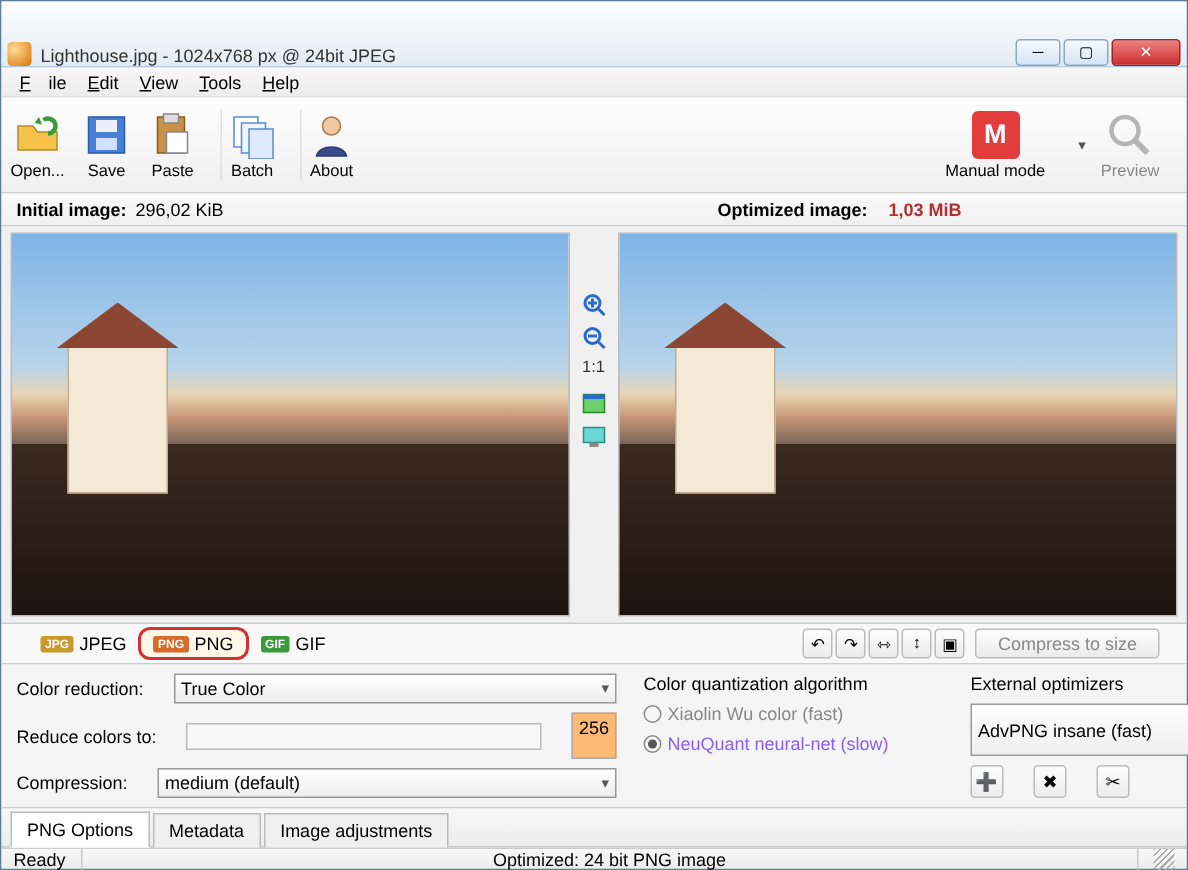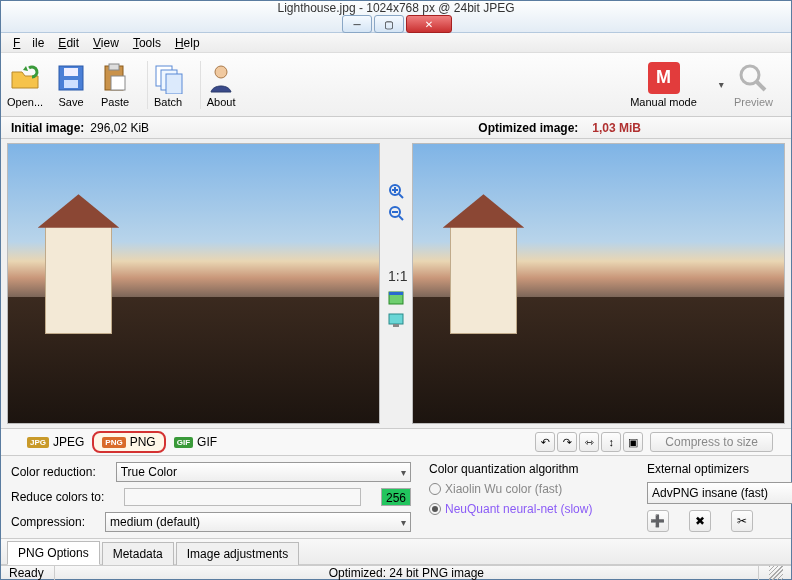--- a/index.html
+++ b/index.html
@@ -1,18 +1,18 @@
 <!DOCTYPE html>
 <html><head>
 <meta charset="utf-8">
 <style>
   * { box-sizing: border-box; margin: 0; padding: 0; font-family: "Segoe UI", Tahoma, sans-serif; font-size: 12px; }
   body { background: #fff; }
   .window { width: 792px; height: 580px; border: 1px solid #5a7ca0; background: #f0f0f0; display: flex; flex-direction: column; }
-  .titlebar { height: 32px; background: linear-gradient(#fdfefe, #e3ecf5); display: flex; align-items: center; padding: 0 4px; border-bottom: 1px solid #b5c9de; flex-direction: column; }
+  .titlebar { height: 44px; background: linear-gradient(#fdfefe, #e3ecf5); display: flex; align-items: flex-end; padding: 0 4px; border-bottom: 1px solid #b5c9de; }
   .titlebar .icon { width: 16px; height: 16px; background: radial-gradient(circle at 30% 30%, #ffdb8f, #d9730b); border-radius: 3px; margin-right: 6px; }
   .titlebar .title { flex: 1; color: #333; }
   .win-btns { display: flex; gap: 0; }
   .win-btn { width: 30px; height: 18px; border: 1px solid #8aa7c6; background: linear-gradient(#f5faff,#d5e5f5); border-radius: 3px; display:flex;align-items:center;justify-content:center;font-size:10px; margin-left:2px;}
   .win-close { width: 46px; background: linear-gradient(#f08080,#c93030); border-color:#a52020; color:#fff; }
   .menubar { height: 20px; background: linear-gradient(#f8f8f8,#ececec); display: flex; align-items: center; padding: 0 6px; gap: 2px; border-bottom:1px solid #ddd;}
   .menubar span { padding: 2px 6px; cursor: default; }
   .menubar span u { text-decoration: underline; }
   .toolbar { height: 64px; background: linear-gradient(#fdfdfd,#f0f0f0); display: flex; align-items: center; padding: 2px 6px; border-bottom: 1px solid #ccc; }
   .tool { display:flex; flex-direction:column; align-items:center; margin-right: 12px; gap:2px; cursor:default;}
@@ -46,21 +46,21 @@
   .options { background:#f5f5f5; padding:6px 10px; display:flex; gap:18px; border-bottom:1px solid #ccc;}
   .optcol { display:flex; flex-direction:column; gap:6px; }
   .optcol.left{flex:0 0 400px;}
   .optcol.mid{flex:0 0 200px;}
   .optcol.right{flex:1;}
   .row{display:flex;align-items:center;gap:20px;}
   .lbl{white-space:nowrap;}
   .combo{flex:1;height:20px;border:1px solid #999;background:linear-gradient(#fff,#eee);padding:0 18px 0 4px;display:flex;align-items:center;position:relative;}
   .combo::after{content:"▾";position:absolute;right:4px;font-size:10px;color:#555;}
   .slider{flex:1;height:18px;border:1px solid #bbb;background:#f8f8f8;}
-  .numbox{width:30px;height:18px;border:1px solid #aaa;background:#22c55e;text-align:center;line-height:18px;}
+  .numbox{width:30px;height:31px;border:1px solid #aaa;background:#fdba74;text-align:center;line-height:18px;}
   .radio{display:flex;align-items:center;gap:4px;color:#888;}
   .radio.enabled{color:#8b5cf6;}
   .rdot{width:12px;height:12px;border:1px solid #888;border-radius:50%;display:inline-block;position:relative;}
   .radio.enabled .rdot::after{content:"";position:absolute;inset:2px;background:#555;border-radius:50%;}
   .iconbtn{width:22px;height:22px;border:1px solid #bbb;background:linear-gradient(#fdfdfd,#ececec);border-radius:3px;display:flex;align-items:center;justify-content:center;font-size:12px;}
   .bottabs{height:26px;background:linear-gradient(#f8f8f8,#ececec);display:flex;align-items:flex-end;padding:0 6px;border-bottom:1px solid #ccc;}
   .btab{padding:4px 10px;border:1px solid #bbb;border-bottom:none;background:#f0f0f0;margin-right:2px;position:relative;top:1px;}
   .btab.active{background:#fff;border-bottom:1px solid #fff;}
   .statusbar{height:14px;background:linear-gradient(#f8f8f8,#ececec);display:flex;align-items:center;padding:0 8px;border-top:1px solid #ccc;}
   .statusbar .sep{width:1px;height:14px;background:#ccc;margin:0 10px;}
@@ -175,21 +175,21 @@
             <line x1="4" y1="7" x2="10" y2="7" stroke="#2a6ad0" stroke-width="2"></line>
           </svg>
         </div>
       <div>
           <svg viewBox="0 0 16 16">
             <circle cx="7" cy="7" r="5" fill="none" stroke="#2a6ad0" stroke-width="2"></circle>
             <line x1="11" y1="11" x2="15" y2="15" stroke="#2a6ad0" stroke-width="2"></line>
             <line x1="4" y1="7" x2="10" y2="7" stroke="#2a6ad0" stroke-width="2"></line>
           </svg>
         </div>
-      <div style="font-size:14px;color:#333;margin-top:41px;">1:1</div>
+      <div style="font-size:11px;color:#333;">1:1</div>
       <div>
           <svg viewBox="0 0 16 16">
             <rect x="1" y="2" width="14" height="12" fill="#6fcf6f" stroke="#2a8a2a"></rect>
             <rect x="1" y="2" width="14" height="3" fill="#2a6ad0"></rect>
           </svg>
         </div>
       <div>
           <svg viewBox="0 0 16 16">
             <rect x="1" y="2" width="14" height="10" fill="#6ad6d6" stroke="#2a8a8a"></rect>
             <rect x="5" y="12" width="6" height="3" fill="#888"></rect>

